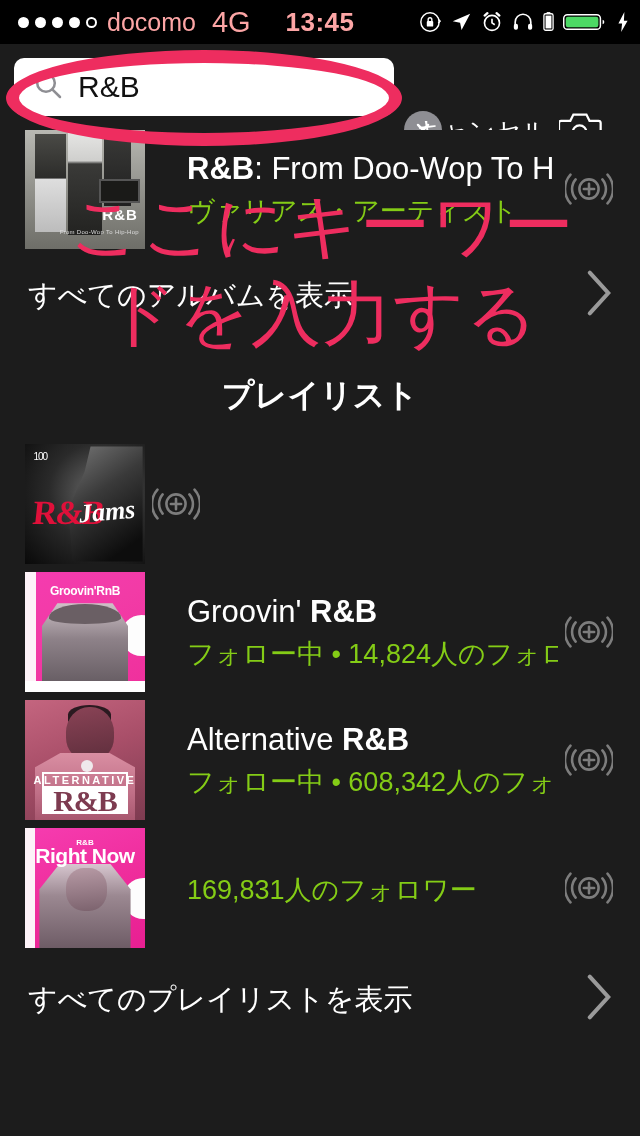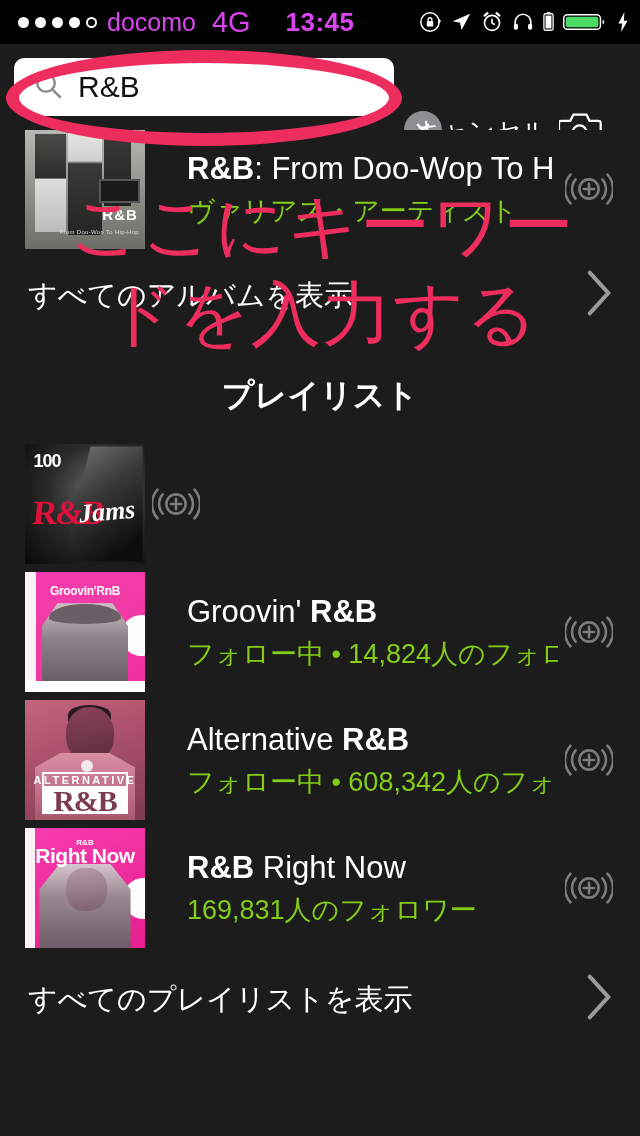--- a/index.html
+++ b/index.html
@@ -14,21 +14,21 @@
     width:640px; height:1136px;
     background:#1c1c1c;
     overflow:hidden;
   }
 
   
   #statusbar {
     position:absolute; top:0; left:0;
     width:640px; height:44px;
     background:#000;
-    color:#d946ef;
+    color:#fca5a5;
     display:flex; align-items:center;
     font-size:25px;
   }
   .sb-left { display:flex; align-items:center; padding-left:18px; gap:10px; }
   .dots { display:flex; align-items:center; gap:6px; }
   .dot { width:11px; height:11px; border-radius:50%; background:#fff; }
   .dot.hollow { background:transparent; border:2px solid #fff; width:11px; height:11px; }
   .carrier { font-size:25px; letter-spacing:0px; }
   .net { font-size:29px; margin-left:6px; }
   .sb-center {
@@ -146,21 +146,21 @@
   .art-doowop .lbl2 { position:absolute; right:5%; bottom:12%; color:#ddd;
     font-size:6px; letter-spacing:0.3px; }
 
   .art-jams { background:#111; }
   .art-jams .bg { position:absolute; inset:0;
     background:radial-gradient(ellipse at 62% 40%, #6a6a6a 0%, #2a2a2a 48%, #090909 100%); }
   .art-jams .body { position:absolute; right:2%; top:2%; width:62%; height:96%;
     background:linear-gradient(145deg,#777 0%,#3a3a3a 40%,#0d0d0d 85%);
     clip-path:polygon(30% 0,100% 0,100% 100%,6% 100%,0 55%,22% 22%); }
   .art-jams .hund { position:absolute; left:7%; top:6%; color:#fff;
-    font-size:18px; font-weight:700; letter-spacing:-1px; }
+    font-size:10px; font-weight:400; letter-spacing:-1px; }
   .art-jams .rb { position:absolute; left:7%; top:42%; color:#e0103a;
     font-size:34px; font-weight:800; font-family:"Liberation Serif",serif;
     letter-spacing:-2px; transform:skewX(-6deg); }
   .art-jams .jams { position:absolute; left:45%; top:44%; color:#fff;
     font-size:26px; font-weight:700; font-style:italic;
     font-family:"Liberation Serif",serif; transform:rotate(-5deg); }
 
   .art-groovin { background:#f23ba6; }
   .art-groovin .bg { position:absolute; inset:0;
     background:linear-gradient(155deg,#f53bb0 0%,#f23ba6 40%,#ef2f9c 100%); }
@@ -441,21 +441,20 @@
       <div class="thumb art-right">
         <div class="bg"></div>
           <div class="lstrip"></div>
           <div class="circ"></div>
           <div class="ph"></div>
           <div class="face"></div>
         <div class="rbsm">R&amp;B</div>
         <div class="txt">Right Now</div>
       </div>
       <div class="rowtext">
-        <div class="title"><b>R&amp;B</b><span class="norm"> Right Now</span></div>
         <div class="sub">169,831人のフォロワー</div>
       </div>
       <div class="followicon">
         <svg width="48" height="48" viewBox="0 0 28 28">
             <circle cx="14" cy="14" r="5.6" fill="none" stroke="#7d7d7d" stroke-width="1.5"></circle>
             <path d="M14 11v6M11 14h6" stroke="#7d7d7d" stroke-width="1.5" stroke-linecap="round"></path>
             <path d="M6.2 8.4a8.6 8.6 0 0 0 0 11.2M3.2 5.6a12.6 12.6 0 0 0 0 16.8" fill="none" stroke="#7d7d7d" stroke-width="1.5" stroke-linecap="round"></path>
             <path d="M21.8 8.4a8.6 8.6 0 0 1 0 11.2M24.8 5.6a12.6 12.6 0 0 1 0 16.8" fill="none" stroke="#7d7d7d" stroke-width="1.5" stroke-linecap="round"></path>
           </svg>
       </div>

